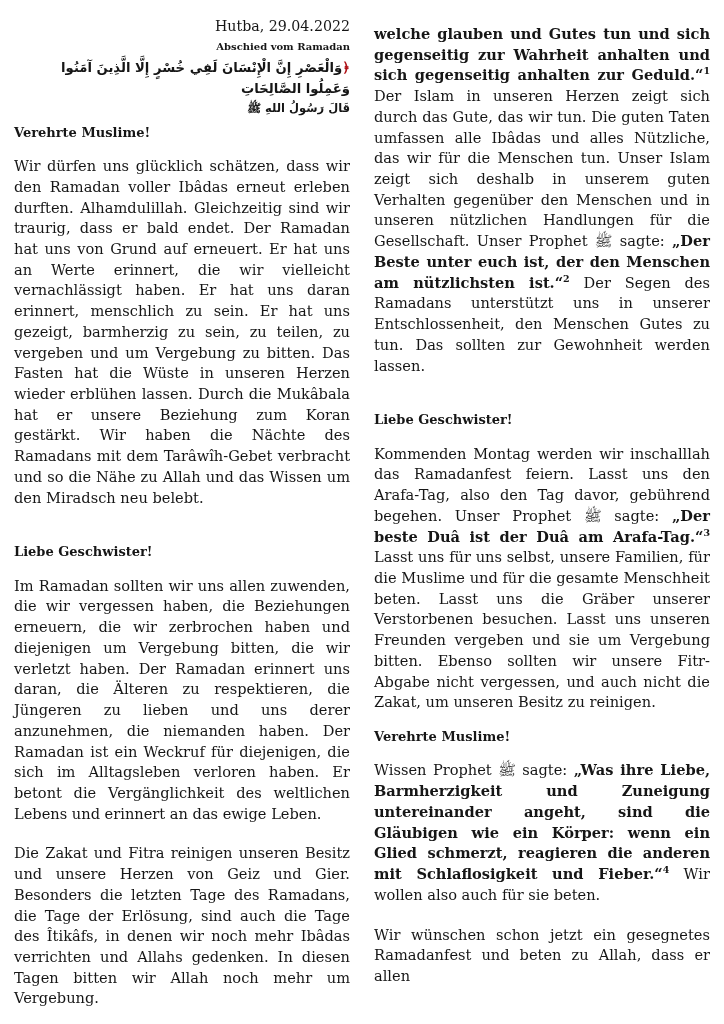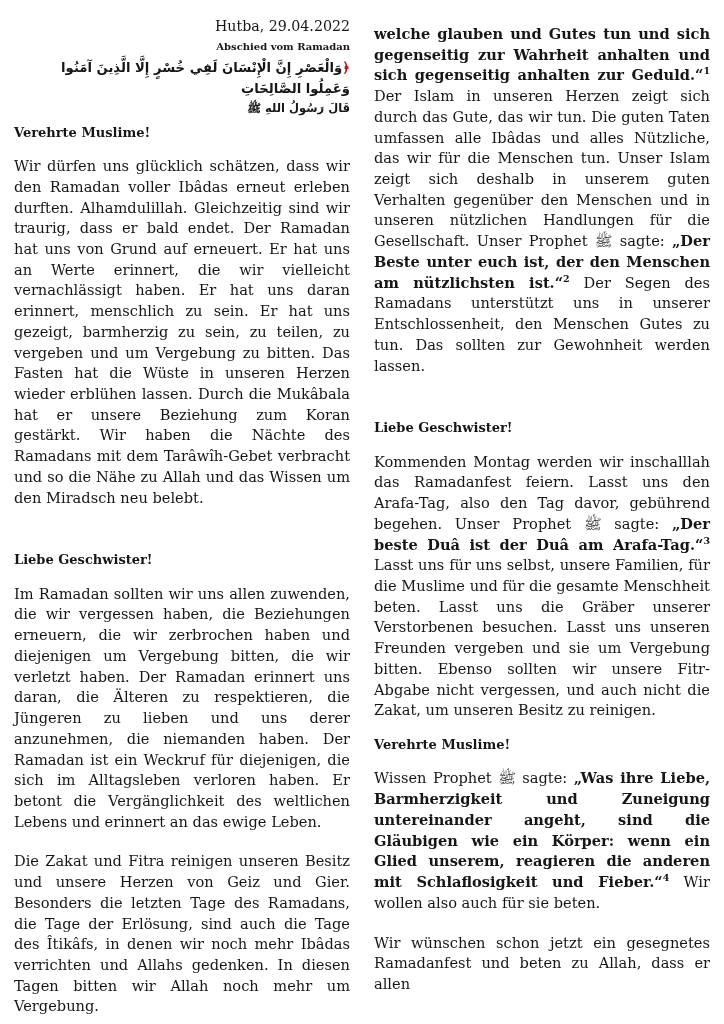--- a/index.html
+++ b/index.html
@@ -20,21 +20,21 @@
     hyphens:none;
   }
   .date-line{font-size:14.2px;margin:2px 0 4px 0;text-align:right;}
   .doc-title{font-weight:bold;font-size:10px;margin:0 0 2px 0;text-align:right;}
   .quran-block{text-align:right;margin:2px 0 0 0;}
   .ar{direction:rtl;unicode-bidi:isolate;font-family:"DejaVu Sans",sans-serif;}
   .ar-line{font-size:13.2px;font-weight:bold;line-height:1.55;}
   .ar-small{font-size:11.5px;font-weight:bold;line-height:1.6;}
   .red{color:#b01218;}
   .sec-heading{font-weight:bold;margin:10px 0 4px 0;text-align:left;font-size:13px;}
-  .sec-heading.big-gap{margin-top:34px;}
+  .sec-heading.big-gap{margin-top:26px;}
   .sec-heading.tight{margin-top:6px;}
   p.body-para{margin:10px 0 9px 0;}
   p.last{margin-bottom:0;}
   .b{font-weight:bold;}
   sup{font-size:0.65em;line-height:0;}
   .saw{font-size:1.0em;font-family:"DejaVu Sans",sans-serif;}
 </style>
 </head>
 <body>
 
@@ -58,18 +58,18 @@
 
   </div>
 
   <div class="col">
     <p class="body-para"><span class="b">welche glauben und Gutes tun und sich gegenseitig zur Wahrheit anhalten und sich gegenseitig anhalten zur Geduld.“</span><sup class="b">1</sup><span> Der Islam in unseren Herzen zeigt sich durch das Gute, das wir tun. Die guten Taten umfassen alle Ibâdas und alles Nützliche, das wir für die Menschen tun. Unser Islam zeigt sich deshalb in unserem guten Verhalten gegenüber den Menschen und in unseren nützlichen Handlungen für die Gesellschaft. Unser Prophet </span><span class="saw">ﷺ</span><span> sagte: </span><span class="b">„Der Beste unter euch ist, der den Menschen am nützlichsten ist.“</span><sup class="b">2</sup><span> Der Segen des Ramadans unterstützt uns in unserer Entschlossenheit, den Menschen Gutes zu tun. Das sollten zur Gewohnheit werden lassen.</span></p>
 
     <div class="sec-heading big-gap">Liebe Geschwister!</div>
     <p class="body-para"><span>Kommenden Montag werden wir inschalllah das Ramadanfest feiern. Lasst uns den Arafa-Tag, also den Tag davor, gebührend begehen. Unser Prophet </span><span class="saw">ﷺ</span><span> sagte: </span><span class="b">„Der beste Duâ ist der Duâ am Arafa-Tag.“</span><sup class="b">3</sup><span> Lasst uns für uns selbst, unsere Familien, für die Muslime und für die gesamte Menschheit beten. Lasst uns die Gräber unserer Verstorbenen besuchen. Lasst uns unseren Freunden vergeben und sie um Vergebung bitten. Ebenso sollten wir unsere Fitr-Abgabe nicht vergessen, und auch nicht die Zakat, um unseren Besitz zu reinigen.</span></p>
 
     <div class="sec-heading tight">Verehrte Muslime!</div>
-    <p class="body-para"><span>Wissen Prophet </span><span class="saw">ﷺ</span><span> sagte: </span><span class="b">„Was ihre Liebe, Barmherzigkeit und Zuneigung untereinander angeht, sind die Gläubigen wie ein Körper: wenn ein Glied unserem, reagieren die anderen mit Schlaflosigkeit und Fieber.“</span><sup class="b">4</sup><span> Wir wollen also auch für sie beten.</span></p>
+    <p class="body-para"><span>Wissen Prophet </span><span class="saw">ﷺ</span><span> sagte: </span><span class="b">„Was ihre Liebe, Barmherzigkeit und Zuneigung untereinander angeht, sind die Gläubigen wie ein Körper: wenn ein Glied schmerzt, reagieren die anderen mit Schlaflosigkeit und Fieber.“</span><sup class="b">4</sup><span> Wir wollen also auch für sie beten.</span></p>
     <p class="body-para last">Wir wünschen schon jetzt ein gesegnetes Ramadanfest und beten zu Allah, dass er allen</p>
 
   </div>
 
 </div>
 
 </body></html>

